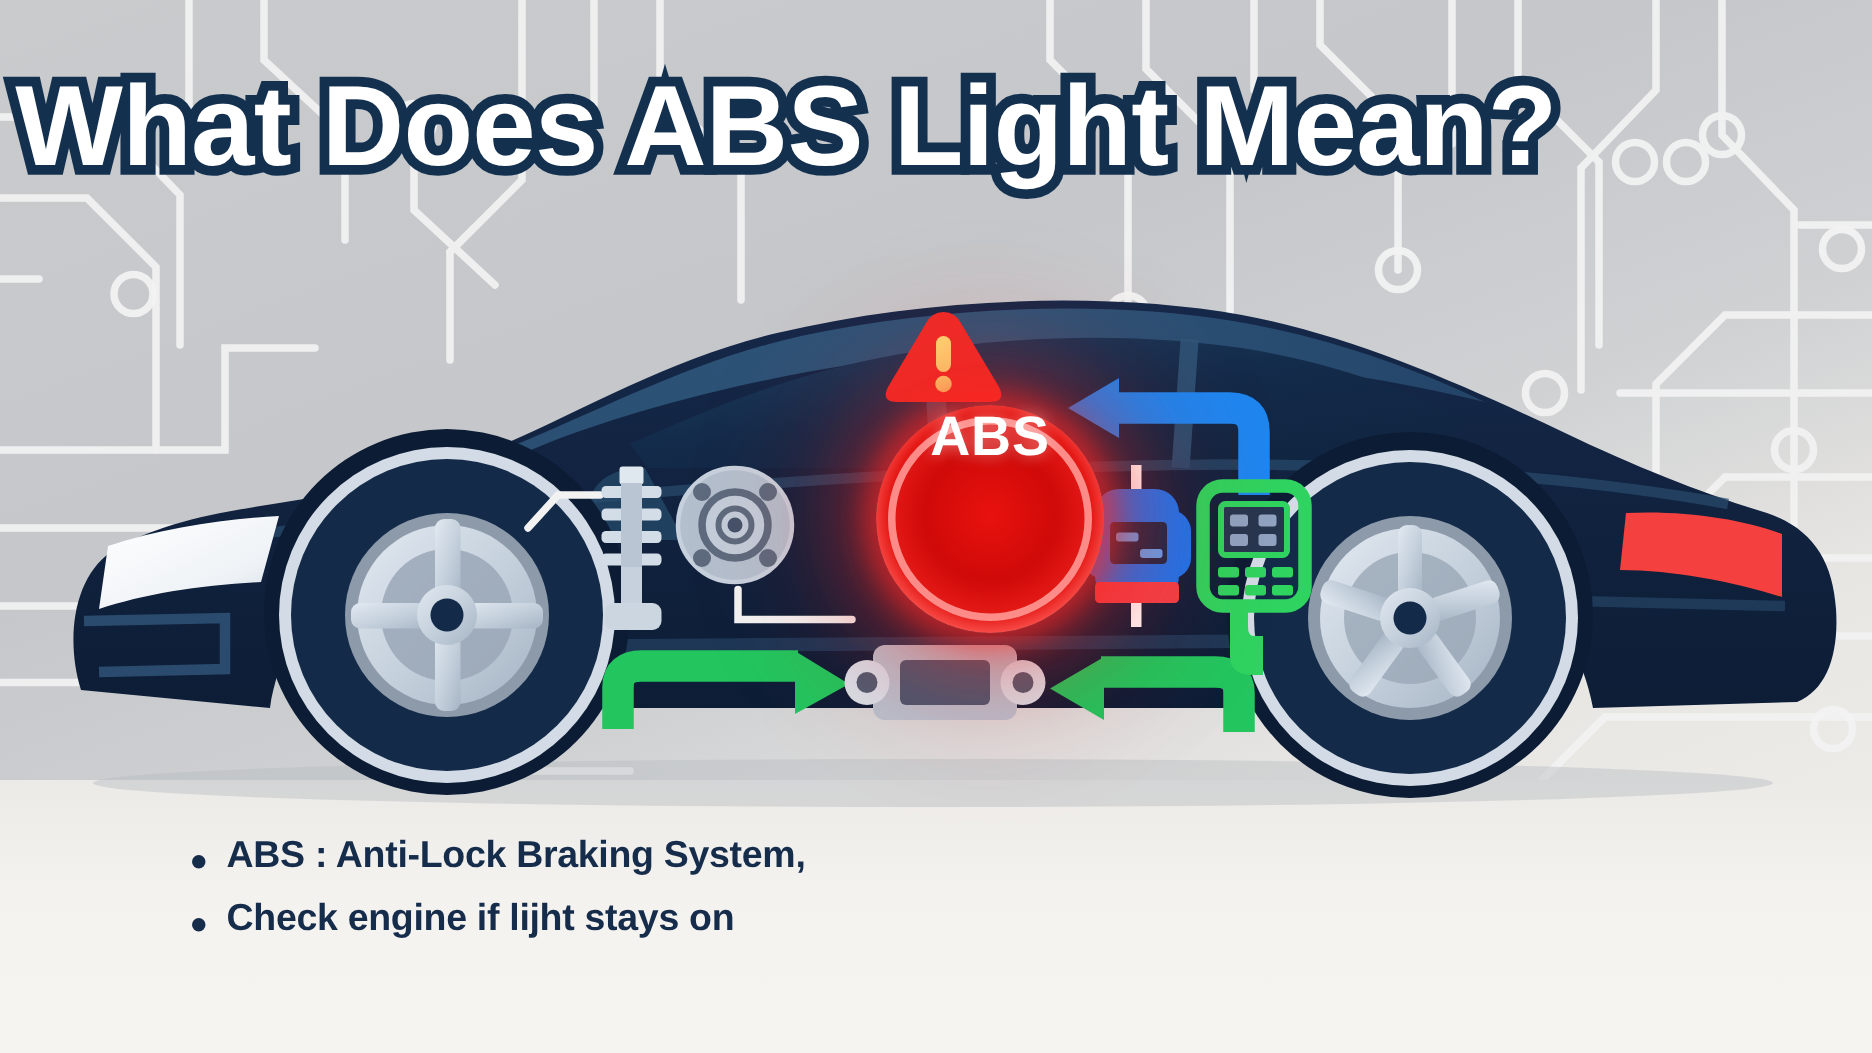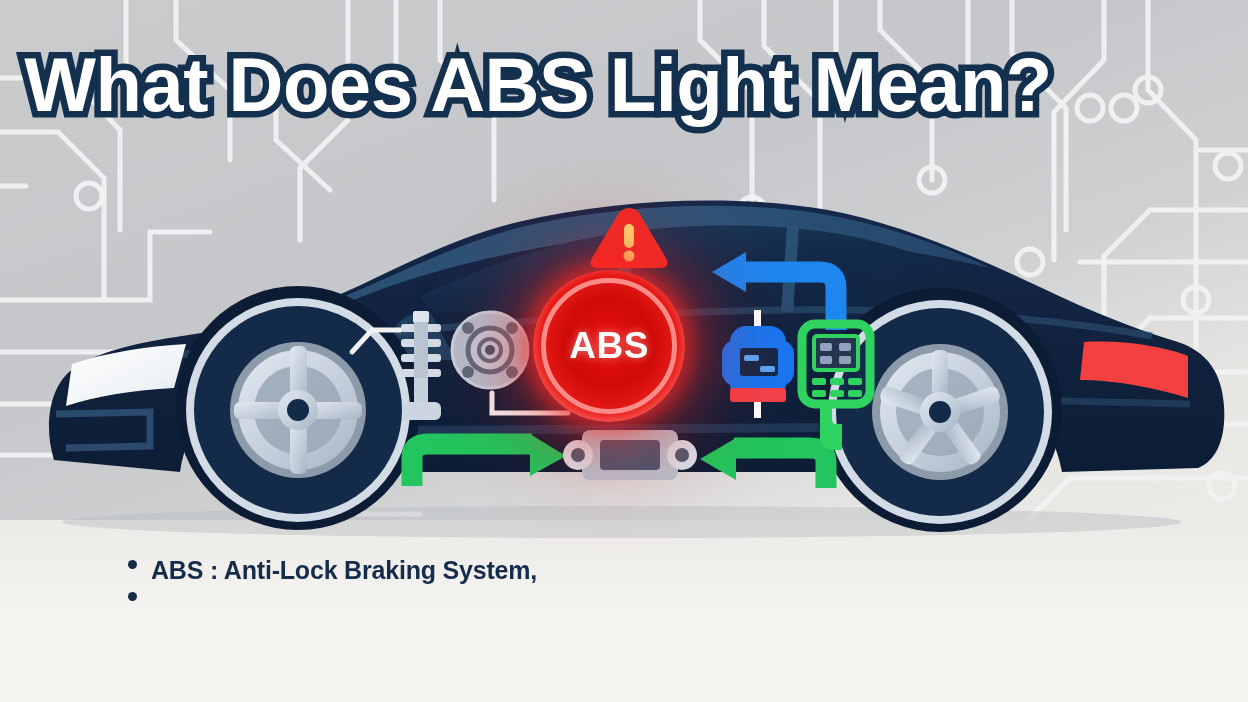--- a/index.html
+++ b/index.html
@@ -31,21 +31,21 @@
   #bottom-panel {
     position: absolute;
     left: 0; top: 520px;
     width: 1248px; height: 182px;
     background: linear-gradient(180deg, #eceae7 0%, #f4f2ef 40%, #f6f4f1 100%);
   }
 
   
   #title {
     position: absolute;
-    left: 14px; top: 42px;
+    left: 0; top: 42px;
     width: 1048px;
     text-align: center;
     font-size: 76px;
     font-weight: 700;
     letter-spacing: -0.5px;
     color: #ffffff;
     -webkit-text-stroke: 13px #14304f;
     paint-order: stroke fill;
     white-space: nowrap;
     line-height: 1.12;
@@ -62,32 +62,31 @@
   #overlay {
     position: absolute;
     left: 0; top: 0;
     width: 1248px; height: 702px;
     pointer-events: none;
   }
 
   
   #abs-badge {
     position: absolute;
-    left: 533px; top: 270px;
+    left: 584px; top: 270px;
     width: 152px; height: 152px;
     border-radius: 50%;
     background: radial-gradient(circle at 50% 48%,
                 #e8120f 0%, #cf0a08 40%, #e51a17 62%,
                 #ff5f5b 76%, #ff8d8a 84%, rgba(255,90,85,0.55) 92%, rgba(255,70,65,0.0) 100%);
     box-shadow:
       0 0 18px 8px rgba(255,40,36,0.55),
       0 0 48px 22px rgba(255,40,36,0.34),
       0 0 90px 44px rgba(230,25,22,0.20);
     display: flex;
-    align-items: center;
     justify-content: center;
   }
   #abs-badge-ring {
     position: absolute;
     left: 8px; top: 8px; right: 8px; bottom: 8px;
     border-radius: 50%;
     border: 5px solid rgba(255,150,146,0.92);
   }
   #abs-badge-label {
     position: relative;
@@ -99,21 +98,21 @@
   }
 
   
   #bullets {
     position: absolute;
     left: 128px; top: 556px;
     width: 1000px;
   }
   .bullet-row {
     display: flex;
-    align-items: center;
+    align-items: flex-end;
     gap: 14px;
     margin-bottom: 13px;
     color: #152c4b;
     font-size: 25px;
     font-weight: 700;
     letter-spacing: -0.2px;
     white-space: nowrap;
   }
   .bullet-dot {
     width: 9px; height: 9px;
@@ -422,16 +421,17 @@
 
   <div id="title">What Does ABS Light Mean?</div>
 
   <div id="bullets">
     <div class="bullet-row">
       <span class="bullet-dot"></span>
       <span>ABS : Anti-Lock Braking System,</span>
     </div>
     <div class="bullet-row">
       <span class="bullet-dot"></span>
+      <span>Check engine if lijht stays on</span>
     </div>
   </div>
 
 </div>
 
 </body></html>

